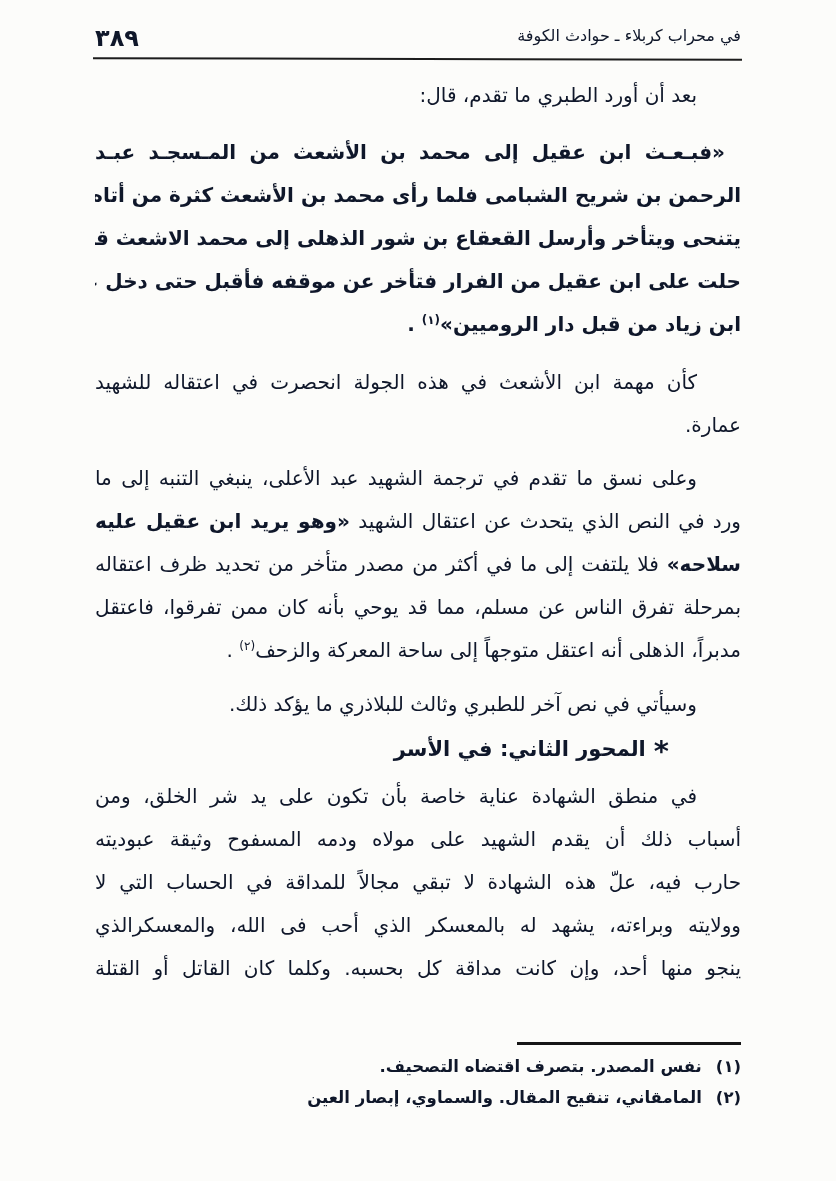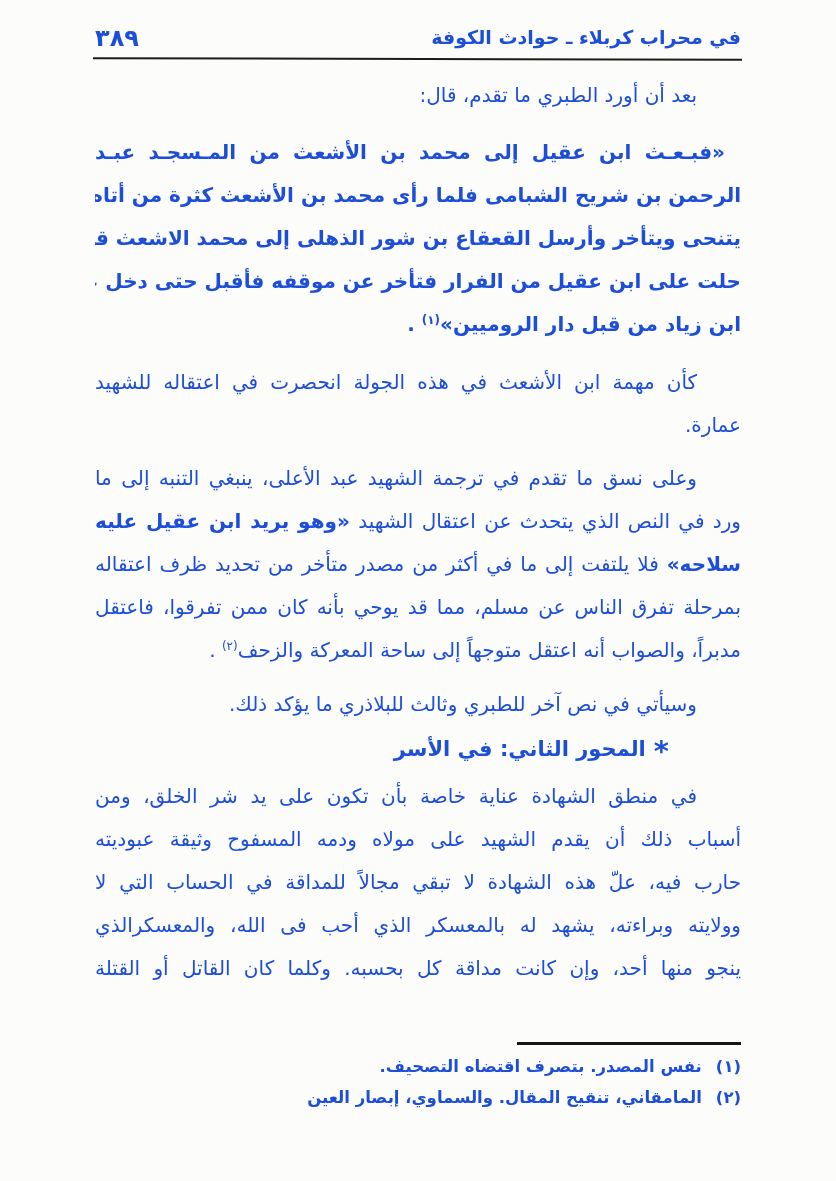--- a/index.html
+++ b/index.html
@@ -4,33 +4,33 @@
 <style>
   html, body {
     margin: 0; padding: 0;
     background: #e9e9e6;
   }
   .page {
     position: relative;
     width: 836px; height: 1181px;
     margin: 0 auto;
     background: #fcfcfa;
-    color: #1d4ed8;
+    color: #0f172a;
     font-family: "DejaVu Sans", sans-serif;
     direction: rtl;
     overflow: hidden;
   }
   
   .header {
     position: absolute; top: 24px; right: 95px; left: 93px;
     height: 34px;
   }
   .header-title {
     position: absolute; right: 0; top: 2px;
-    font-weight: bold; font-size: 19px; letter-spacing: 0;
+    font-weight: normal; font-size: 16px; letter-spacing: 0;
   }
   .header-pageno {
     position: absolute; left: 2px; top: 0;
     font-weight: bold; font-size: 24px;
   }
   .header-rule {
     position: absolute; top: 58px; right: 94px; left: 93px;
     height: 2px; background: #1c1c1c;
     transform: rotate(0.15deg);
   }
@@ -123,21 +123,21 @@
     <div class="para indent mt2">
         <div class="line"><span>كأن مهمة ابن الأشعث في هذه الجولة انحصرت في اعتقاله للشهيد</span></div>
         <div class="line last"><span>عمارة.</span></div>
       </div>
 
     <div class="para indent mt3">
         <div class="line"><span>وعلى نسق ما تقدم في ترجمة الشهيد عبد الأعلى، ينبغي التنبه إلى ما</span></div>
         <div class="line"><span>ورد في النص الذي يتحدث عن اعتقال الشهيد </span><span class="b">«وهو يريد ابن عقيل عليه</span></div>
         <div class="line"><span class="b">سلاحه»</span><span> فلا يلتفت إلى ما في أكثر من مصدر متأخر من تحديد ظرف اعتقاله</span></div>
         <div class="line"><span>بمرحلة تفرق الناس عن مسلم، مما قد يوحي بأنه كان ممن تفرقوا، فاعتقل</span></div>
-        <div class="line last"><span>مدبراً، والصواب أنه اعتقل متوجهاً إلى ساحة المعركة والزحف</span><sup>(٢)</sup><span> .</span></div>
+        <div class="line last"><span>مدبراً، الذهلى أنه اعتقل متوجهاً إلى ساحة المعركة والزحف</span><sup>(٢)</sup><span> .</span></div>
       </div>
 
     <div class="para indent mt4">
         <div class="line last"><span>وسيأتي في نص آخر للطبري وثالث للبلاذري ما يؤكد ذلك.</span></div>
       </div>
 
     <div class="heading">
       <span class="star">*</span><span>المحور الثاني: في الأسر</span>
     </div>
 

